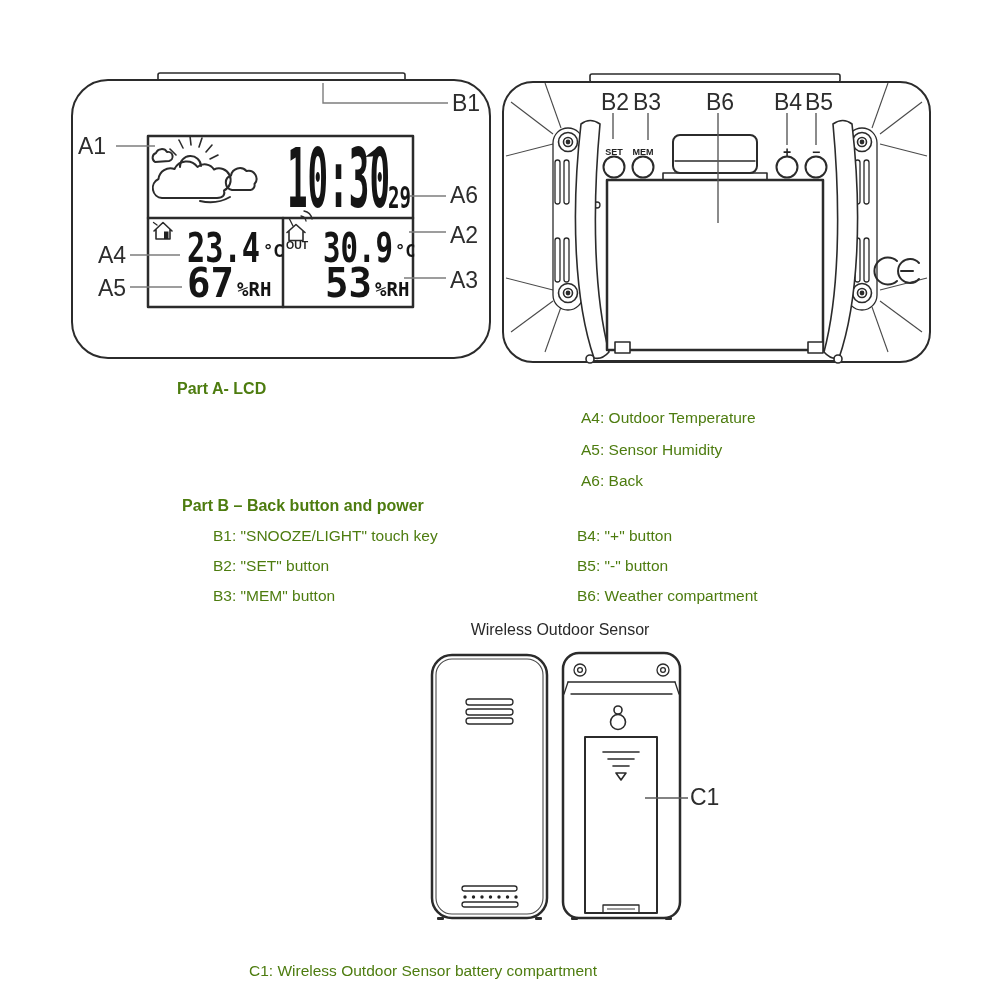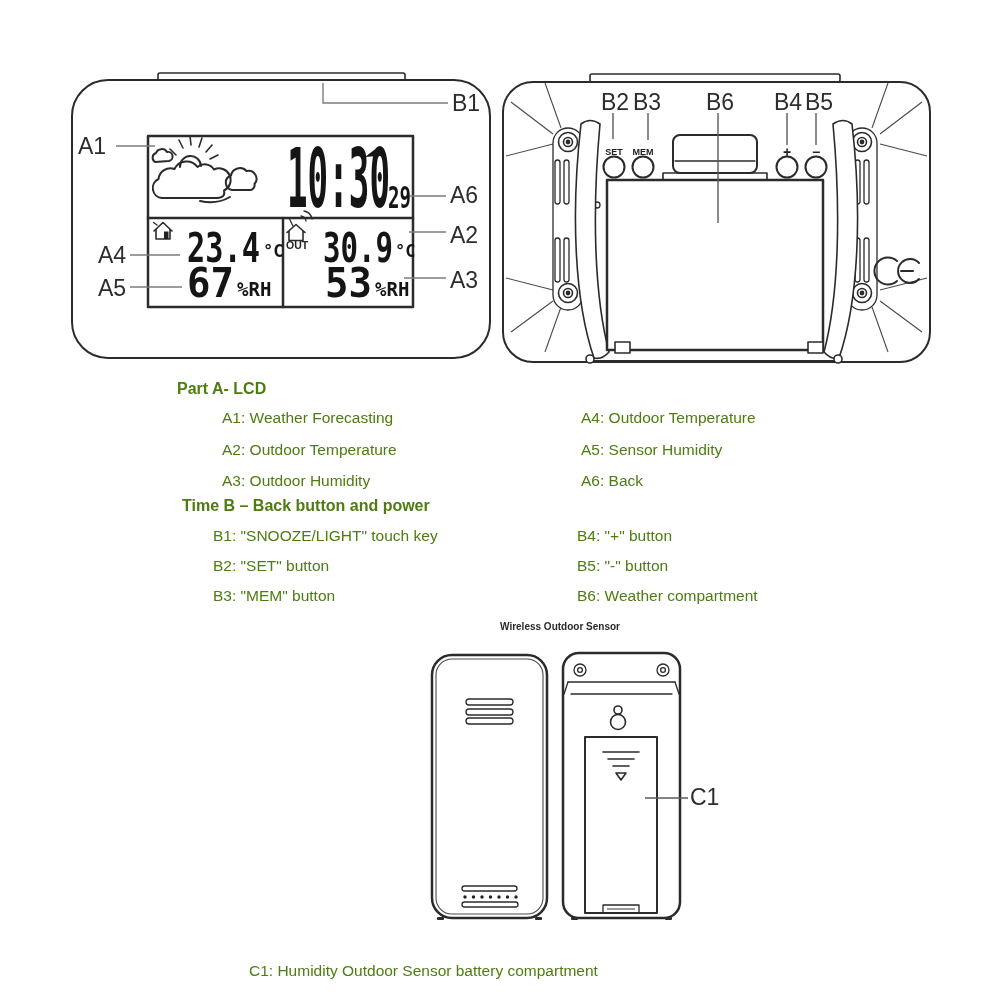--- a/index.html
+++ b/index.html
@@ -15,21 +15,21 @@
   .fw{fill:#fff;}
   .ldr{fill:none;stroke:#7d7d7d;stroke-width:1.4;}
   .ldr2{fill:none;stroke:#5a5a5a;stroke-width:1.4;}
   .callout{font-family:"Liberation Sans",sans-serif;font-size:23px;fill:#2d2d2d;}
   .seg{font-family:"DejaVu Sans Mono",monospace;font-weight:700;fill:#151515;}
   .lcdsm{font-family:"DejaVu Sans Mono",monospace;font-weight:700;fill:#151515;}
   .tinybold{font-family:"Liberation Sans",sans-serif;font-weight:700;fill:#222;}
   
   .doc{position:absolute;color:#4d7c0f;}
   .h-ab{font-size:16px;font-weight:700;}
-  .h-wireless{font-size:10px;font-weight:700;color:#2a2a2a;}
+  .h-wireless{font-size:16px;font-weight:400;color:#2a2a2a;}
   .h-c{font-size:19px;font-weight:700;}
   .itemline{font-size:15.5px;}
   ul.plist{list-style:none;margin:0;padding:0;font-size:15.5px;}
   ul.plist li{margin:0 0 13px 0;line-height:18.6px;}
   ul.plist-b li{margin-bottom:11.4px;}
 </style>
 </head>
 <body>
 
 <div id="page">
@@ -216,32 +216,27 @@
     <circle class="ln fw ln16" cx="343" cy="299" r="4"></circle>
 
     <text class="callout" x="120" y="50" text-anchor="middle">B2</text>
     <text class="callout" x="152" y="50" text-anchor="middle">B3</text>
     <text class="callout" x="225" y="50" text-anchor="middle">B6</text>
     <text class="callout" x="293" y="50" text-anchor="middle">B4</text>
     <text class="callout" x="324" y="50" text-anchor="middle">B5</text>
   </svg>
 
   <div class="doc h-ab" style="left:177px;top:380px">Part A- LCD</div>
-  <ul class="doc plist" style="left:222px;top:409px">
-    <li>A1: Weather Forecasting</li>
-    <li>A2: Outdoor Temperature</li>
-    <li>A3: Outdoor Humidity</li>
-  </ul>
   <ul class="doc plist" style="left:581px;top:409px">
     <li>A4: Outdoor Temperature</li>
     <li>A5: Sensor Humidity</li>
     <li>A6: Back</li>
   </ul>
 
-  <div class="doc h-ab" style="left:182px;top:497px">Time B – Back button and power</div>
+  <div class="doc h-ab" style="left:182px;top:497px">Part B – Back button and power</div>
   <ul class="doc plist plist-b" style="left:213px;top:527px">
     <li>B1: "SNOOZE/LIGHT" touch key</li>
     <li>B2: "SET" button</li>
     <li>B3: "MEM" button</li>
   </ul>
   <ul class="doc plist plist-b" style="left:577px;top:527px">
     <li>B4: "+" button</li>
     <li>B5: "-" button</li>
     <li>B6: Weather compartment</li>
   </ul>
@@ -304,15 +299,15 @@
         <rect class="ln ln13" x="193" y="265" width="36" height="8"></rect>
         <path class="ln11" d="M197,269 H225"></path>
       </g>
       <rect x="161" y="277" width="7" height="3" rx="1" fill="#2b2b2b"></rect>
       <rect x="255" y="277" width="7" height="3" rx="1" fill="#2b2b2b"></rect>
       <path class="ldr2" d="M235,158 H278"></path>
       <text class="callout" x="280" y="165">C1</text>
     </g>
   </svg>
 
-  <div class="doc itemline" style="left:249px;top:962px">C1: Humidity Outdoor Sensor battery compartment</div>
+  <div class="doc itemline" style="left:249px;top:962px">C1: Wireless Outdoor Sensor battery compartment</div>
 
 </div>
 
 </body></html>

